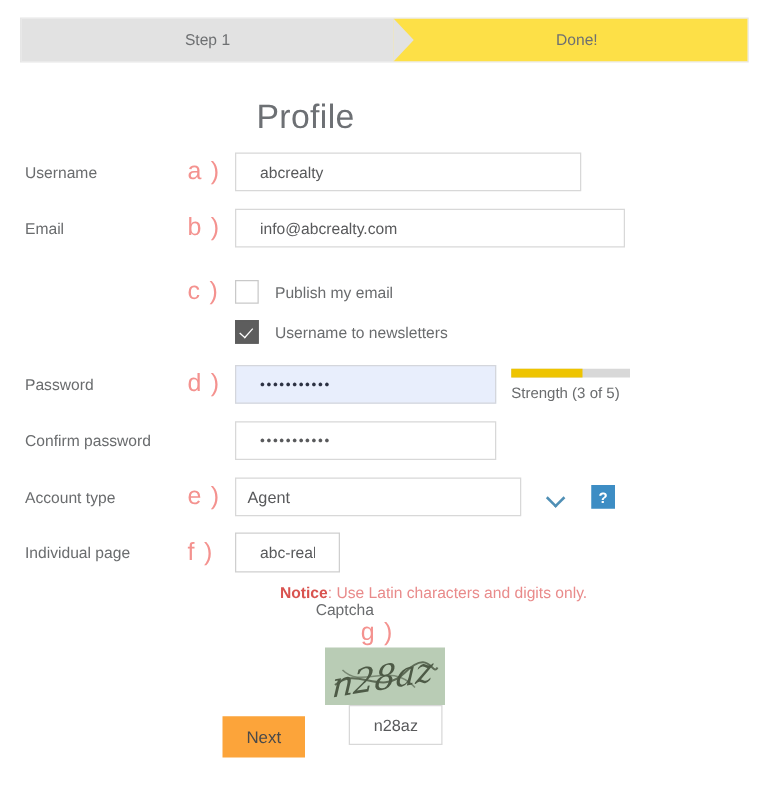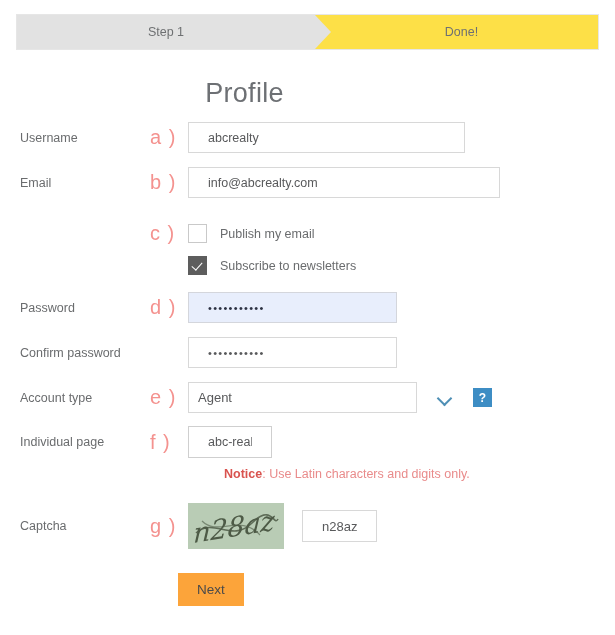--- a/index.html
+++ b/index.html
@@ -306,28 +306,34 @@
     <span class="cbox"></span>
     <span class="cblabel">Publish my email</span>
   </div>
 </div>
 
 <div class="row" style="top:256px;">
   <div class="label"></div>
   <div class="ann-spacer"></div>
   <div class="cbrow">
     <span class="cbox checked"></span>
-    <span class="cblabel">Subscribe to newsletters</span>
+    <span class="cblabel">Username to newsletters</span>
   </div>
 </div>
 
 <div class="row" style="top:292px;">
   <div class="label">Password</div>
   <div class="ann">d )</div>
   <input class="fld fld-pass" value="•••••••••••" style="">
+  <div class="strength">
+    <div class="strength-track">
+      <div class="strength-fill" id="strength-fill" style="width: 60%; background: rgb(238, 196, 0);"></div>
+    </div>
+    <div class="strength-text">Strength (3 of 5)</div>
+  </div>
 </div>
 
 <div class="row" style="top:337px;">
   <div class="label">Confirm password</div>
   <div class="ann-spacer"></div>
   <input class="fld fld-confirm" value="•••••••••••" style="">
 </div>
 
 <div class="row" style="top:382px;">
   <div class="label">Account type</div>
@@ -342,21 +348,21 @@
 <div class="row" style="top:426px;">
   <div class="label">Individual page</div>
   <div class="ann">f )</div>
   <input class="fld fld-slug" value="abc-realty" style="">
 </div>
 
 <div class="notice">
   <b>Notice</b><span>: Use Latin characters and digits only.</span>
 </div>
 
-<div class="row" style="top:503px;">
+<div class="row" style="top:481px;flex-direction:column;">
   <div class="label">Captcha</div>
   <div class="ann">g )</div>
   <div class="captcha-img">
     <svg width="96" height="46" viewBox="0 0 96 46" aria-hidden="true">
       <text id="captcha-glyphs" x="10" y="33" font-family="DejaVu Serif, serif" font-size="27" font-style="italic" fill="#4d5a46" transform="rotate(-9 48 23) skewX(-12)">n28az</text>
       <path d="M8 30 C26 14, 44 40, 64 20 S86 24, 90 16" stroke="#4d5a46" stroke-width="1.6" fill="none" opacity="0.85"></path>
       <path d="M14 18 C30 34, 52 10, 72 32" stroke="#4d5a46" stroke-width="1.2" fill="none" opacity="0.6"></path>
     </svg>
   </div>
   <input class="fld fld-captcha" style="margin-left: 18px;" value="n28az">

